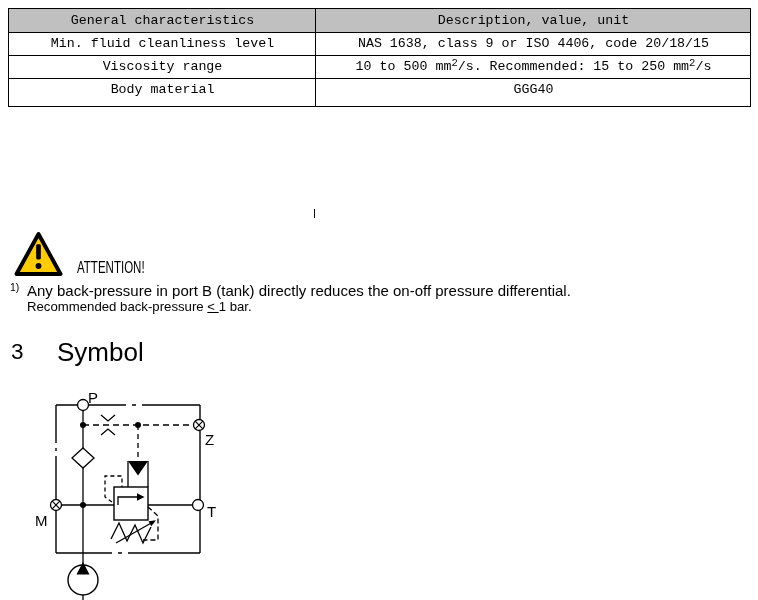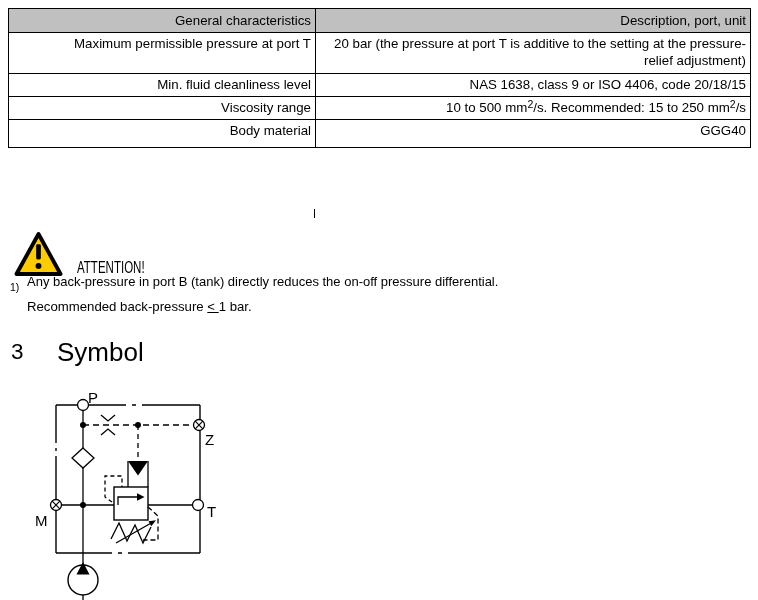--- a/index.html
+++ b/index.html
@@ -6,65 +6,61 @@
   body{
     width:758px;height:600px;background:#fff;color:#000;
     font-family:"Liberation Sans",sans-serif;position:relative;overflow:hidden;
   }
   
   table.chars{
     position:absolute;left:8px;top:8px;width:742px;
     border-collapse:collapse;table-layout:fixed;
   }
   table.chars th,table.chars td{
-    border:1px solid #000;text-align:right;vertical-align:top;
+    border:1px solid #000;text-align:center;vertical-align:top;
     font-size:13.3px;font-weight:400;line-height:17px;
-    padding:2px 4px 0 5px;overflow:hidden;
+    padding:2px 4px 0 5px;overflow:hidden;font-family:Liberation Mono, monospace;
   }
   table.chars th{background:#c0c0c0;height:20px;padding-top:3px;}
   tr.h41 td{height:38px;} tr.h23 td{height:20px;}
   tr.h40 td{height:37px;} tr.h28 td{height:25px;}
   .sup{font-size:10.5px;position:relative;top:-4.5px;line-height:0;}
   .stub{position:absolute;left:314px;top:209px;width:1px;height:9px;background:#000;}
   
   .warn-icon{position:absolute;left:14px;top:231px;}
   .attention-title{
     position:absolute;left:77px;top:260px;font-size:16px;line-height:16px;
     transform:scaleX(0.72);transform-origin:left top;white-space:nowrap;
   }
   .fn-mark{position:absolute;left:10px;top:281px;font-size:10.5px;}
-  .fn1{position:absolute;left:27px;top:274px;font-size:13px;white-space:nowrap;}
+  .fn1{position:absolute;left:27px;top:282px;font-size:15px;white-space:nowrap;}
   .fn2{position:absolute;left:27px;top:299px;font-size:13.2px;white-space:nowrap;}
   .ule{text-decoration:underline;white-space:pre;}
   
   .sec-num{position:absolute;left:11px;top:340px;font-size:22.5px;line-height:24px;}
   .sec-title{position:absolute;left:57px;top:340px;font-size:26px;line-height:24px;}
   
   .diagram{position:absolute;left:0;top:390px;}
   .diagram text{font-family:"Liberation Sans",sans-serif;font-size:15px;fill:#000;}
 </style>
 </head>
 <body>
 
 <table class="chars">
   <colgroup>
       <col style="width:307px">
       <col style="width:435px">
     </colgroup>
   <thead>
     <tr>
       <th>General characteristics</th>
-      <th>Description, port, unit</th>
+      <th>Description, value, unit</th>
     </tr>
   </thead>
   <tbody>
-    <tr class="h41">
-      <td>Maximum permissible pressure at port T</td>
-      <td>20 bar (the pressure at port T is additive to the setting at the pressure-relief adjustment)</td>
-    </tr>
     <tr class="h23">
       <td>Min. fluid cleanliness level</td>
       <td>NAS 1638, class 9 or ISO 4406, code 20/18/15</td>
     </tr>
     <tr class="h23">
       <td>Viscosity range</td>
       <td><span>10 to 500 mm</span><span class="sup">2</span><span>/s. Recommended: 15 to 250 mm</span><span class="sup">2</span><span>/s</span></td>
     </tr>
     <tr class="h28">
       <td>Body material</td>

